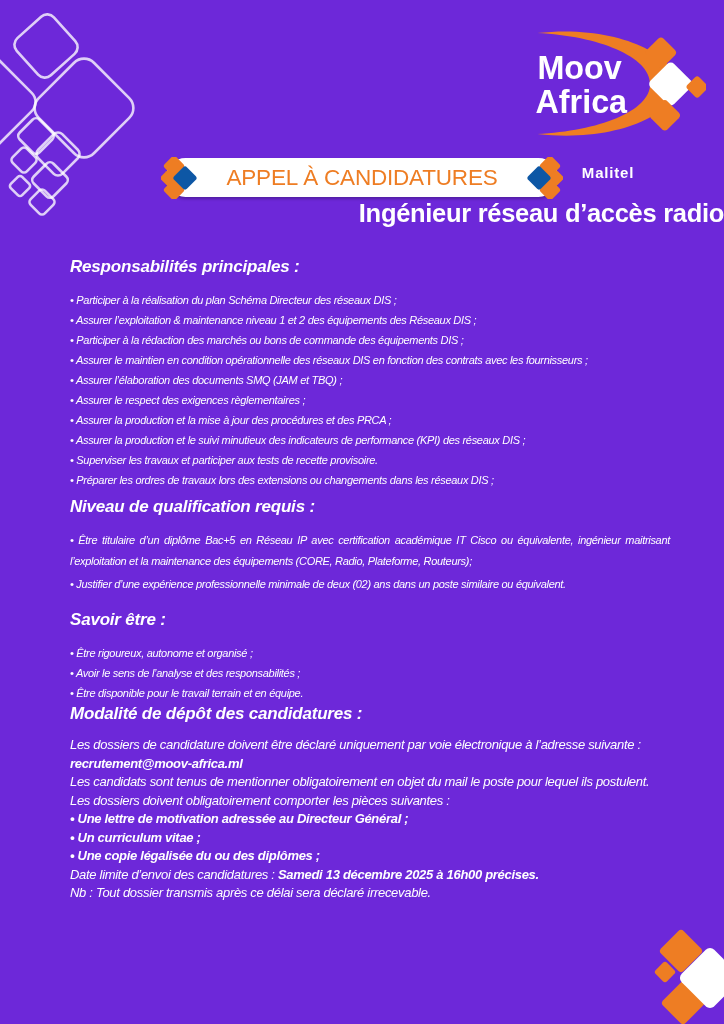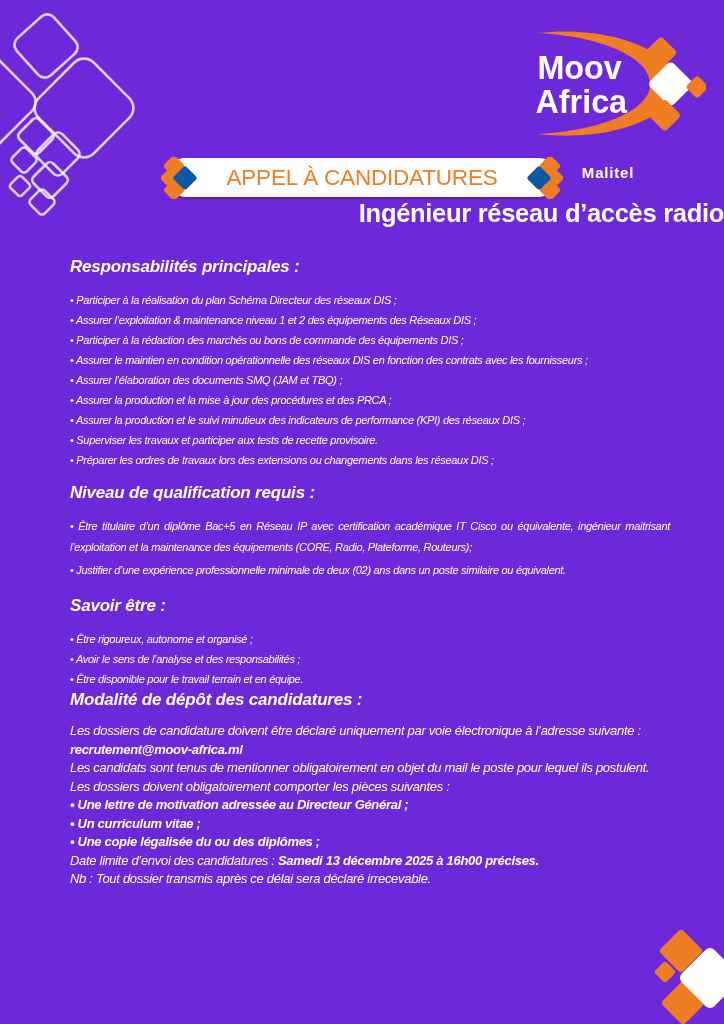--- a/index.html
+++ b/index.html
@@ -36,21 +36,21 @@
     position:absolute; top:199px; left:0; right:0; text-align:right;
     font-size:25.5px; font-weight:bold; letter-spacing:-0.3px;
   }
   
   .content { position:absolute; top:250px; left:70px; right:54px;font-style:italic; }
   .section-heading {
     font-size:17px; font-weight:bold; letter-spacing:-0.2px;
     margin:0; line-height:21px;
   }
   .hd-resp  { margin-top:6px; }
-  .hd-qual  { margin-top:12px; }
+  .hd-qual  { margin-top:6px; }
   .hd-soft  { margin-top:14px; }
   .hd-mod   { }
   ul.bullets { list-style:none; margin:13px 0 0 0; padding:0;
     font-size:11px; line-height:20px; letter-spacing:-0.3px; }
   ul.bullets li { text-align:justify; }
   ul.bullets li::before { content:"• "; }
   ul.qual { line-height:21px; }
   ul.qual li { margin-bottom:2px; }
   ul.soft { }
   .application { margin-top:12px; font-size:13px; line-height:18.5px; letter-spacing:-0.3px; }
@@ -114,20 +114,21 @@
 
   <div class="content">
 
     <h2 class="section-heading hd-resp">Responsabilités principales :</h2>
     <ul class="bullets">
       <li>Participer à la réalisation du plan Schéma Directeur des réseaux DIS ;</li>
       <li>Assurer l’exploitation &amp; maintenance niveau 1 et 2 des équipements des Réseaux DIS ;</li>
       <li>Participer à la rédaction des marchés ou bons de commande des équipements DIS ;</li>
       <li>Assurer le maintien en condition opérationnelle des réseaux DIS en fonction des contrats avec les fournisseurs ;</li>
       <li>Assurer l’élaboration des documents SMQ (JAM et TBQ) ;</li>
+      <li>Assurer le respect des exigences règlementaires ;</li>
       <li>Assurer la production et la mise à jour des procédures et des PRCA ;</li>
       <li>Assurer la production et le suivi minutieux des indicateurs de performance (KPI) des réseaux DIS ;</li>
       <li>Superviser les travaux et participer aux tests de recette provisoire.</li>
       <li>Préparer les ordres de travaux lors des extensions ou changements dans les réseaux DIS ;</li>
     </ul>
 
     <h2 class="section-heading hd-qual">Niveau de qualification requis :</h2>
     <ul class="bullets qual">
       <li>Être titulaire d’un diplôme Bac+5 en Réseau IP avec certification académique IT Cisco ou équivalente, ingénieur maitrisant l’exploitation et la maintenance des équipements (CORE, Radio, Plateforme, Routeurs);</li>
       <li>Justifier d’une expérience professionnelle minimale de deux (02) ans dans un poste similaire ou équivalent.</li>

